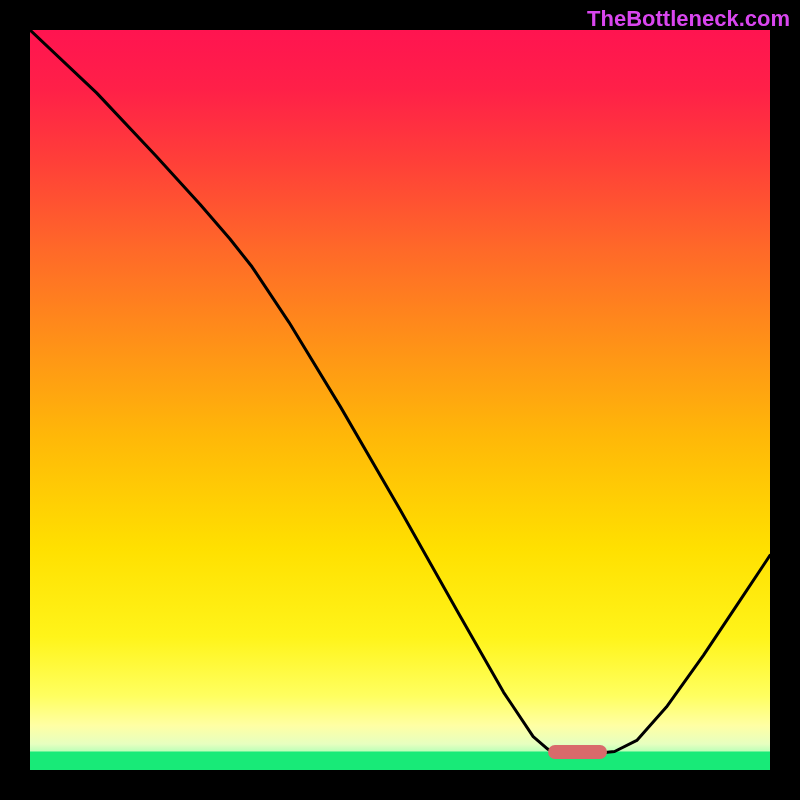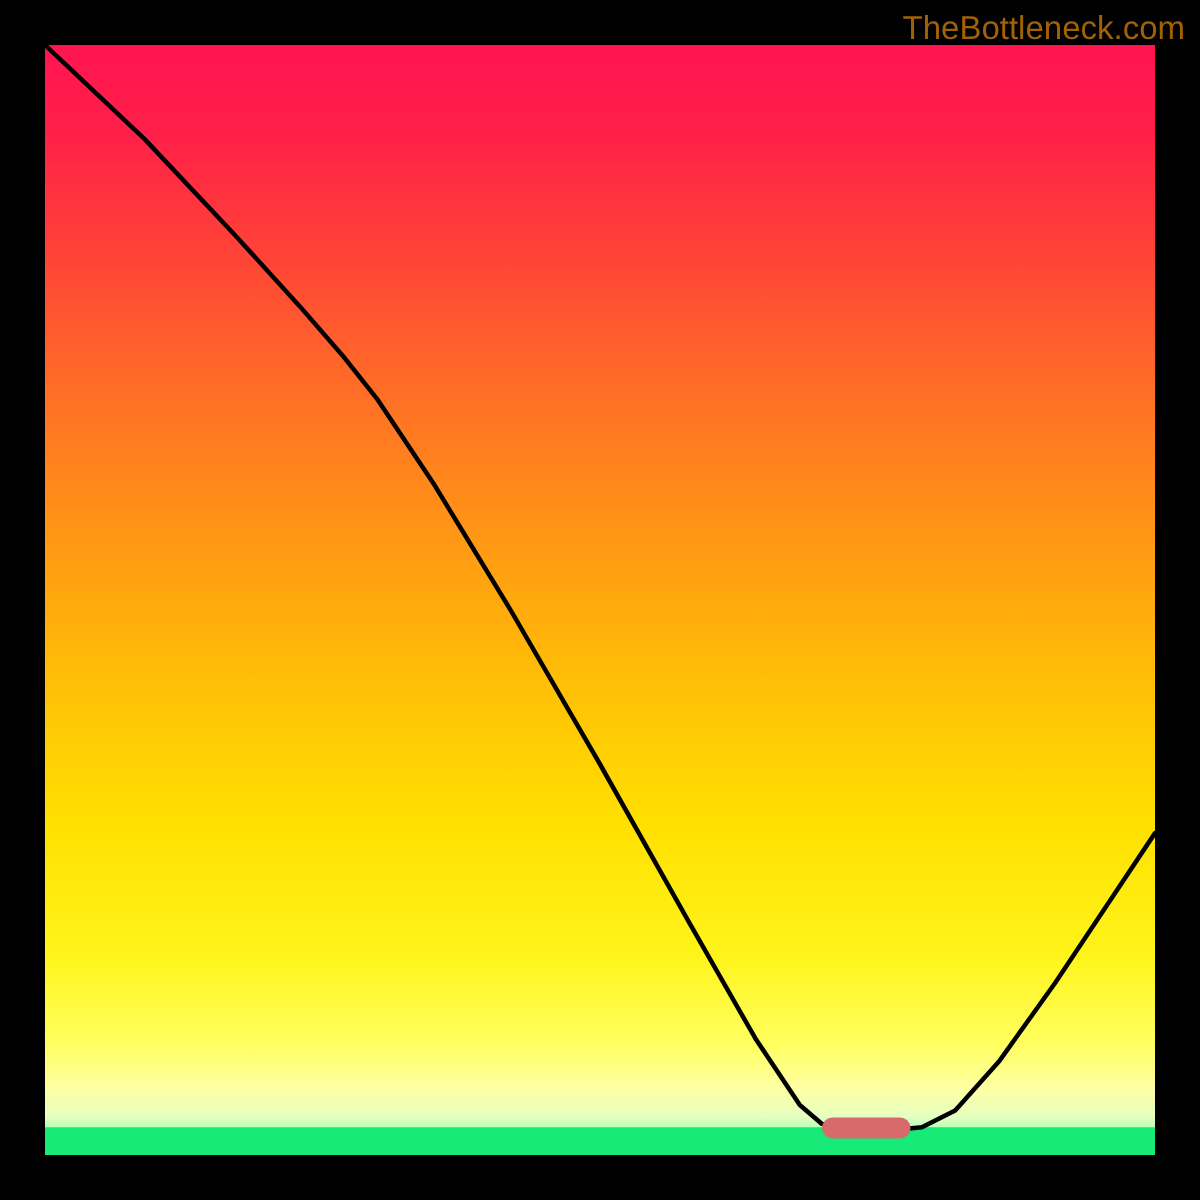--- a/index.html
+++ b/index.html
@@ -15,22 +15,22 @@
     position: relative;
     width: 800px;
     height: 800px;
     background: #000000;
   }
   .attribution {
     position: absolute;
     top: 6px;
     right: 10px;
     font-size: 22px;
-    font-weight: 400;
-    color: #a16207;
+    font-weight: 700;
+    color: #d946ef;
     z-index: 50;
     font-family: Arial, Helvetica, sans-serif;
   }
   .plot-frame {
     position: absolute;
     left: 30px;
     top: 30px;
     width: 740px;
     height: 740px;
     background: #000000;

